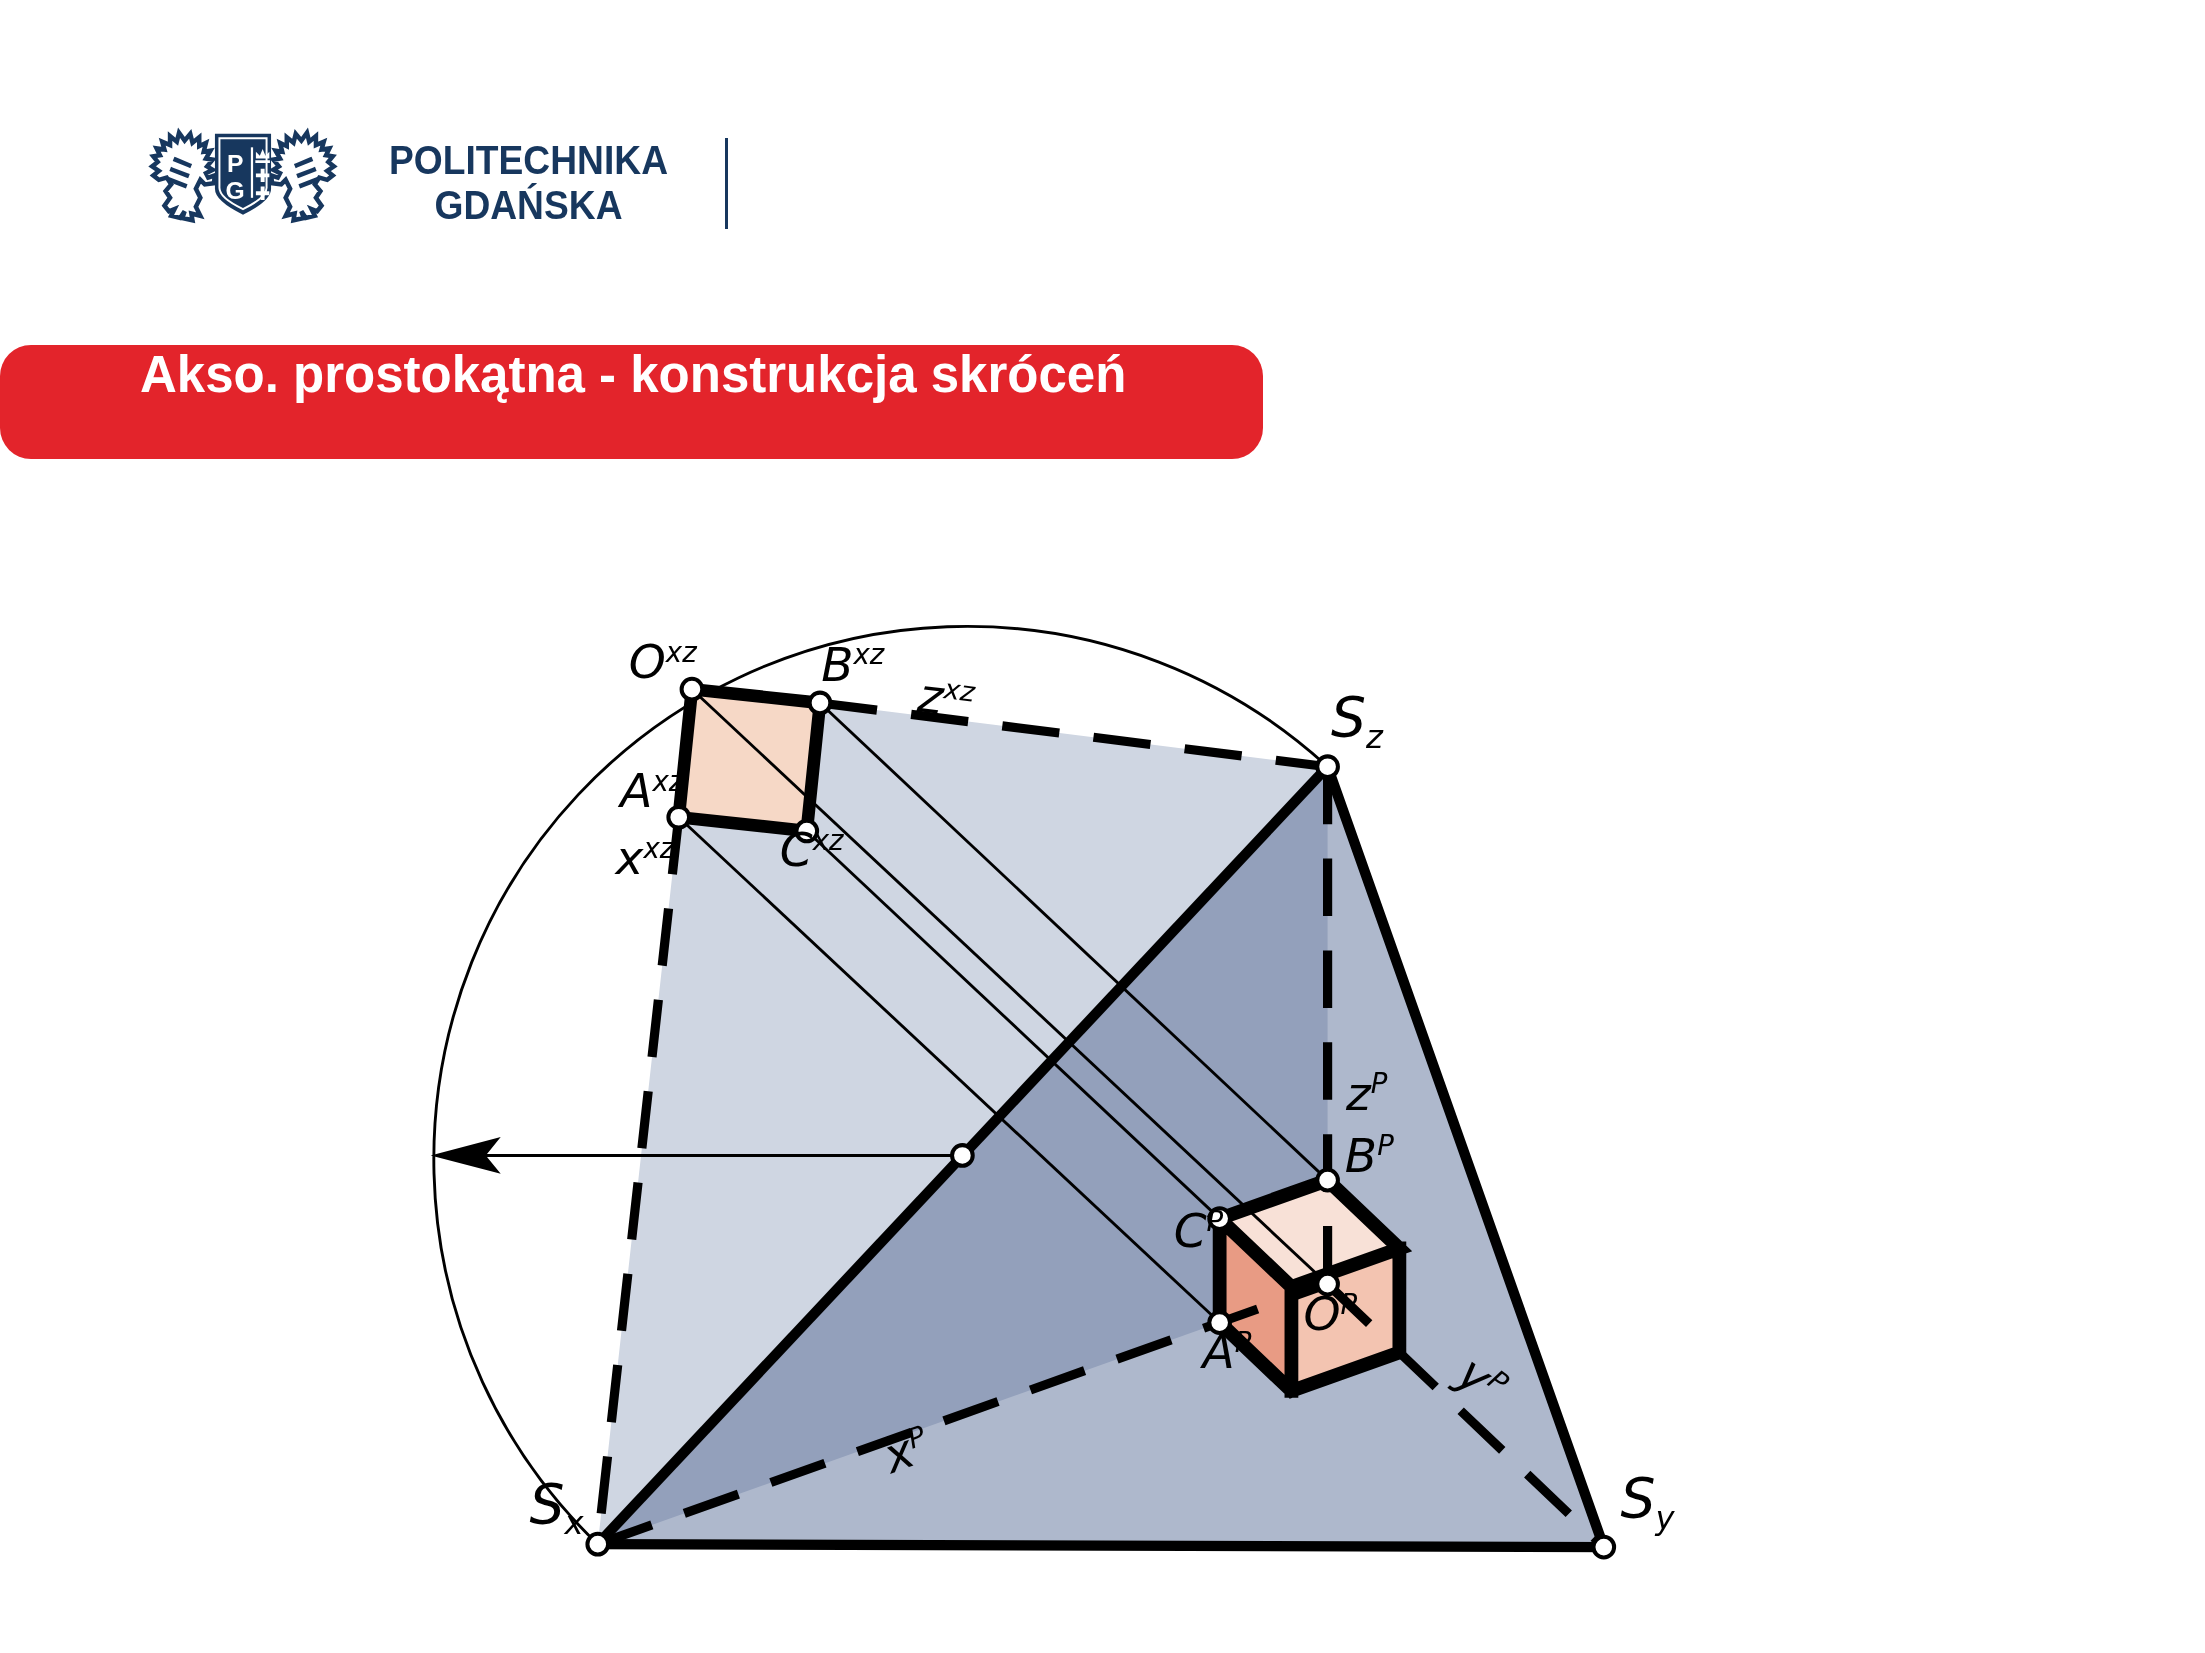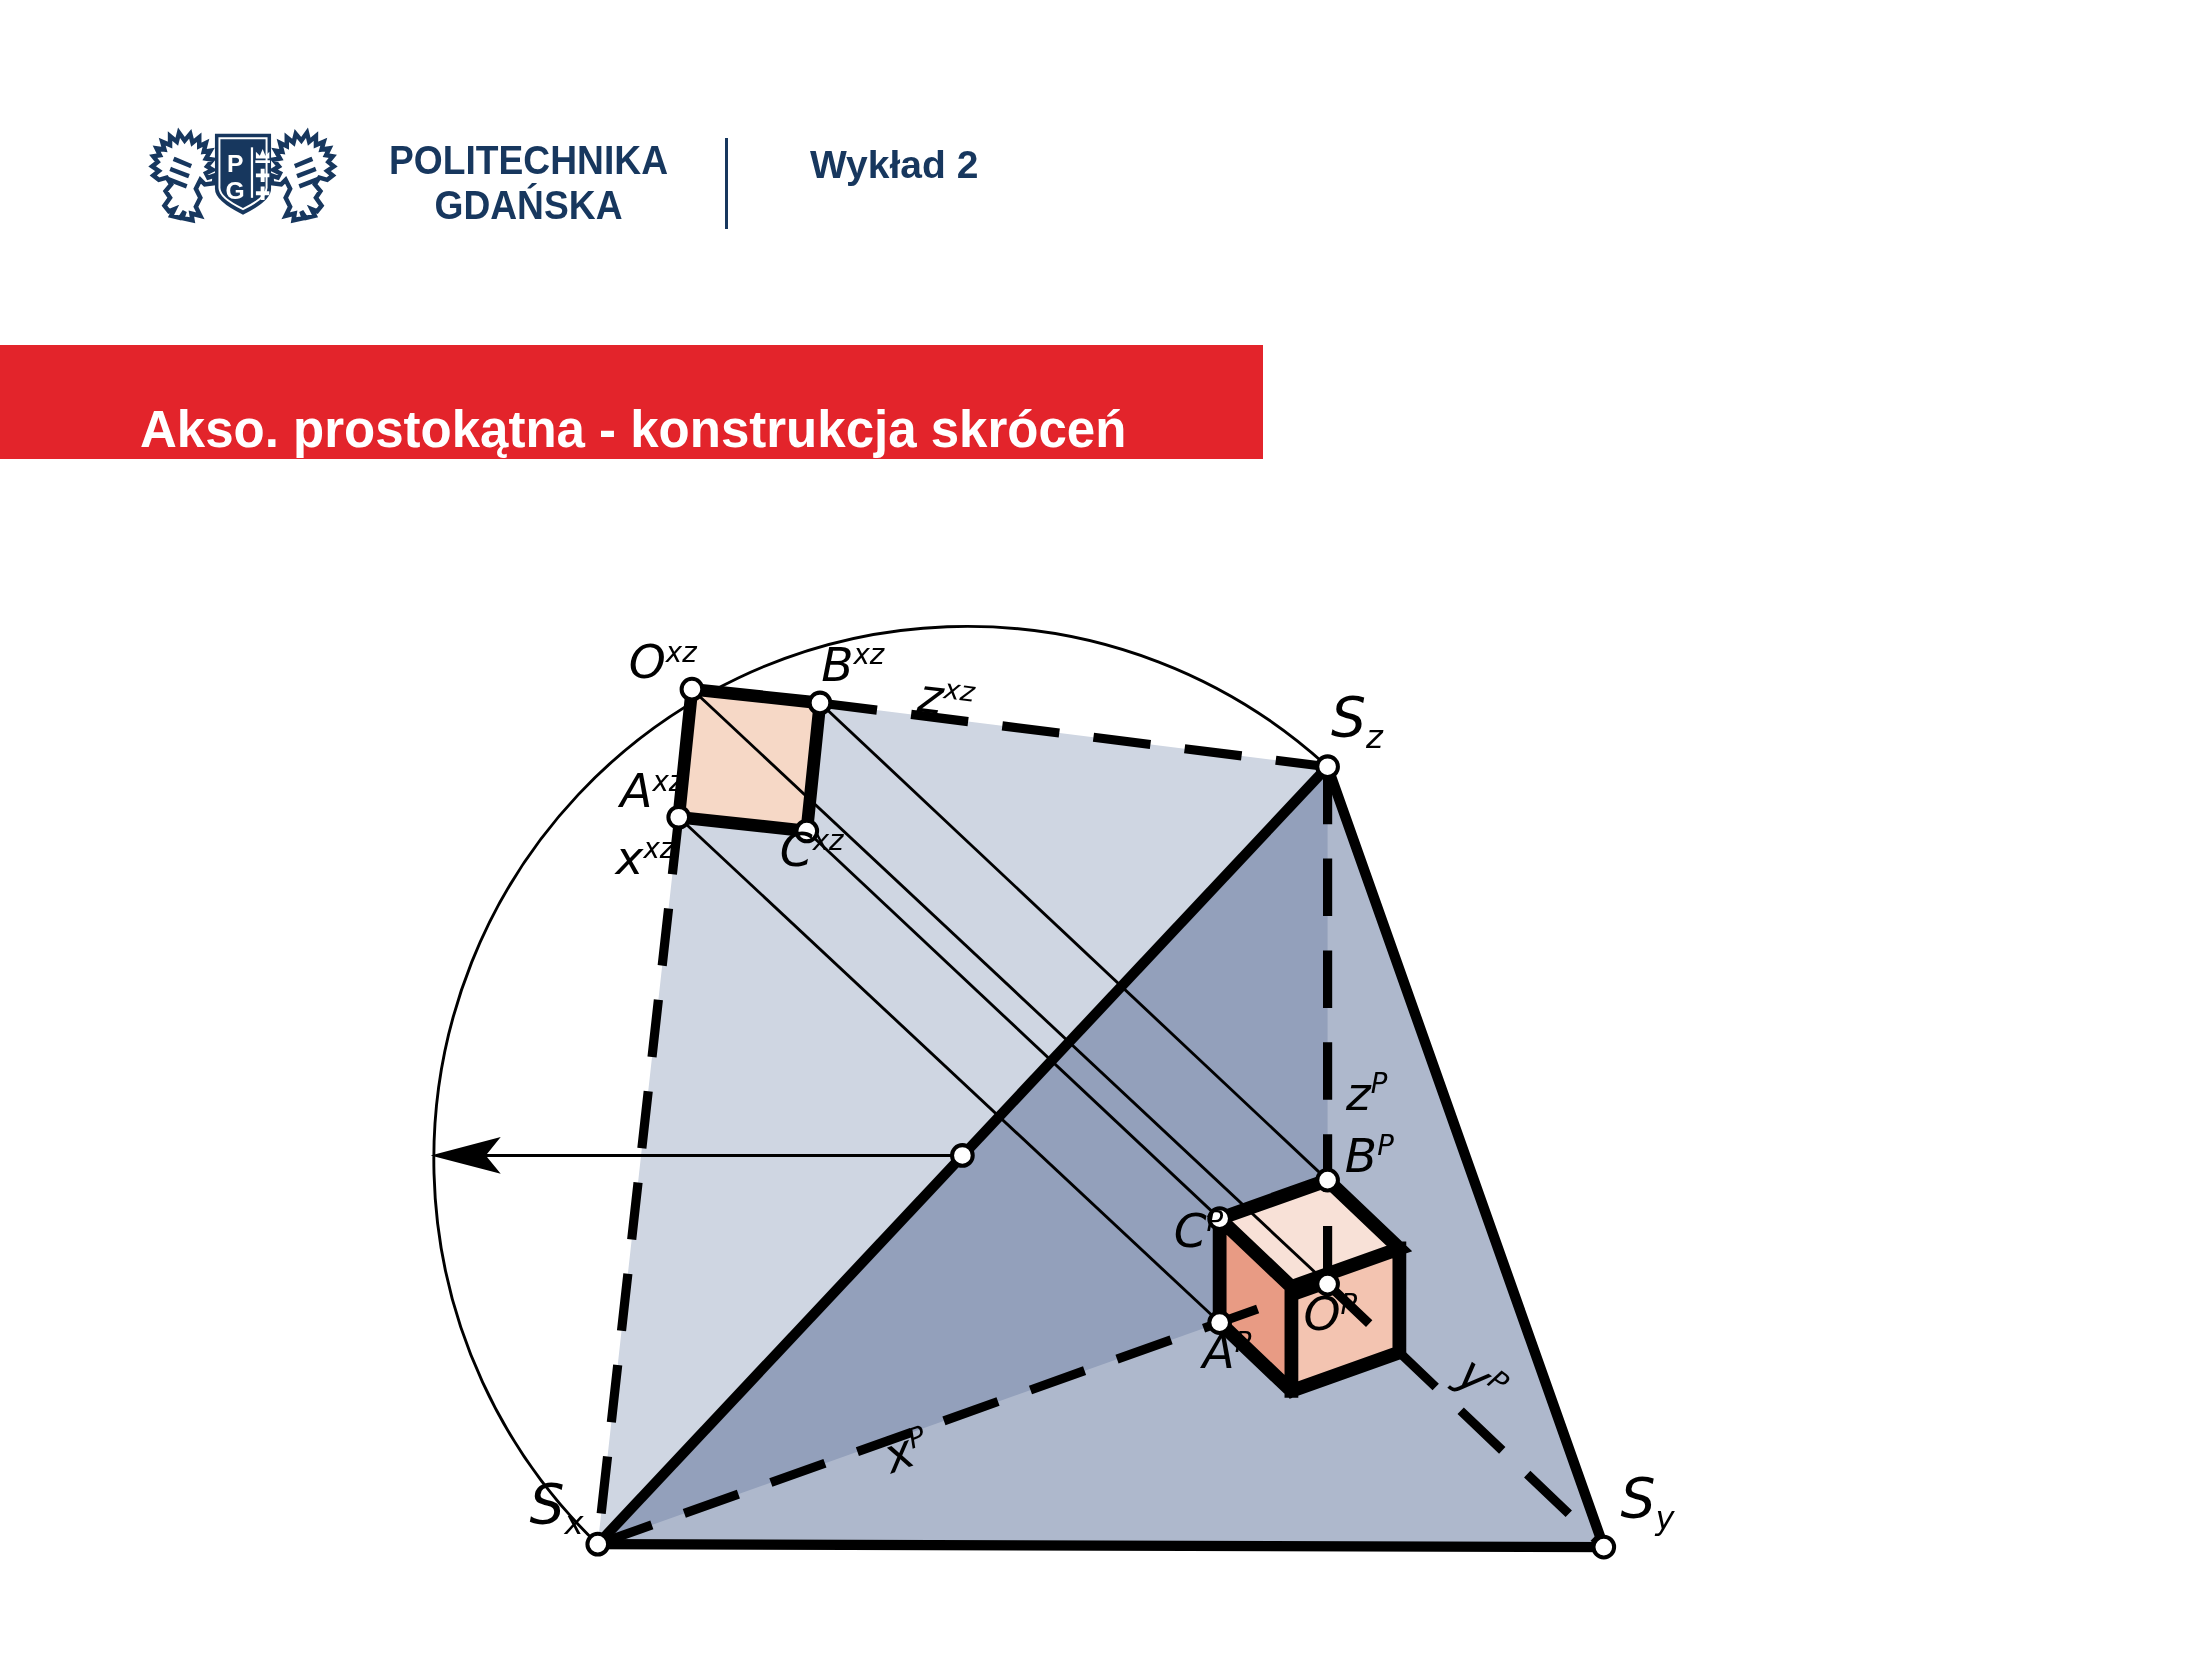--- a/index.html
+++ b/index.html
@@ -15,22 +15,22 @@
     transform:scaleX(.93);transform-origin:center top;letter-spacing:0px;white-space:nowrap;
   }
   .hdr-divider{position:absolute;left:725px;top:138px;width:2.9px;height:91px;background:var(--navy);}
   .lecture{
     position:absolute;left:810px;top:137px;color:var(--navy);
     font-weight:bold;font-size:39px;line-height:56px;white-space:nowrap;
   }
   
   .banner{
     position:absolute;left:0;top:345px;width:1263px;height:114px;
-    background:var(--red);display:flex;align-items:flex-end;
-    padding-left:140px;box-sizing:border-box;
+    background:var(--red);display:flex;align-items:flex-start;
+    padding-left:140px;box-sizing:border-box;border-radius:31px;
   }
   .banner span{color:var(--banner_text);font-weight:bold;font-size:51px;white-space:nowrap;}
   
   #diagram{position:absolute;left:0;top:0;width:2205px;height:1654px;}
   .thick{stroke:var(--ink);stroke-width:18;stroke-linecap:square;fill:none;}
   .dashed{stroke:var(--ink);stroke-width:16;stroke-dasharray:100 60;stroke-linecap:butt;fill:none;}
   .thin{stroke:var(--ink);stroke-width:5;fill:none;}
   .sq-edge{stroke:var(--ink);stroke-width:22;stroke-linejoin:miter;}
   .cube-edge{stroke:var(--ink);stroke-width:24;stroke-linejoin:miter;stroke-linecap:square;fill:none;}
   .dot{fill:#ffffff;stroke:var(--ink);stroke-width:7;}
@@ -75,21 +75,20 @@
   </svg>
 
   <div class="univ-name">
     <div>POLITECHNIKA</div>
     <div>GDAŃSKA</div>
   </div>
 
   <div class="hdr-divider"></div>
 
   <div class="lecture">
-    <div>Wykład 2</div>
   </div>
 
   <div class="banner">
     <span>Akso. prostokątna - konstrukcja skróceń</span>
   </div>
 
   <svg id="diagram" viewBox="0 0 3840 2880">
 
     <polygon points="1041,2689 1182,1423 1405,1447 1428,1224 2312,1335" style="fill:var(--region_light)"></polygon>
     <polygon points="1041,2689 2793,2694 2312,1335" style="fill:var(--region_mid)"></polygon>

